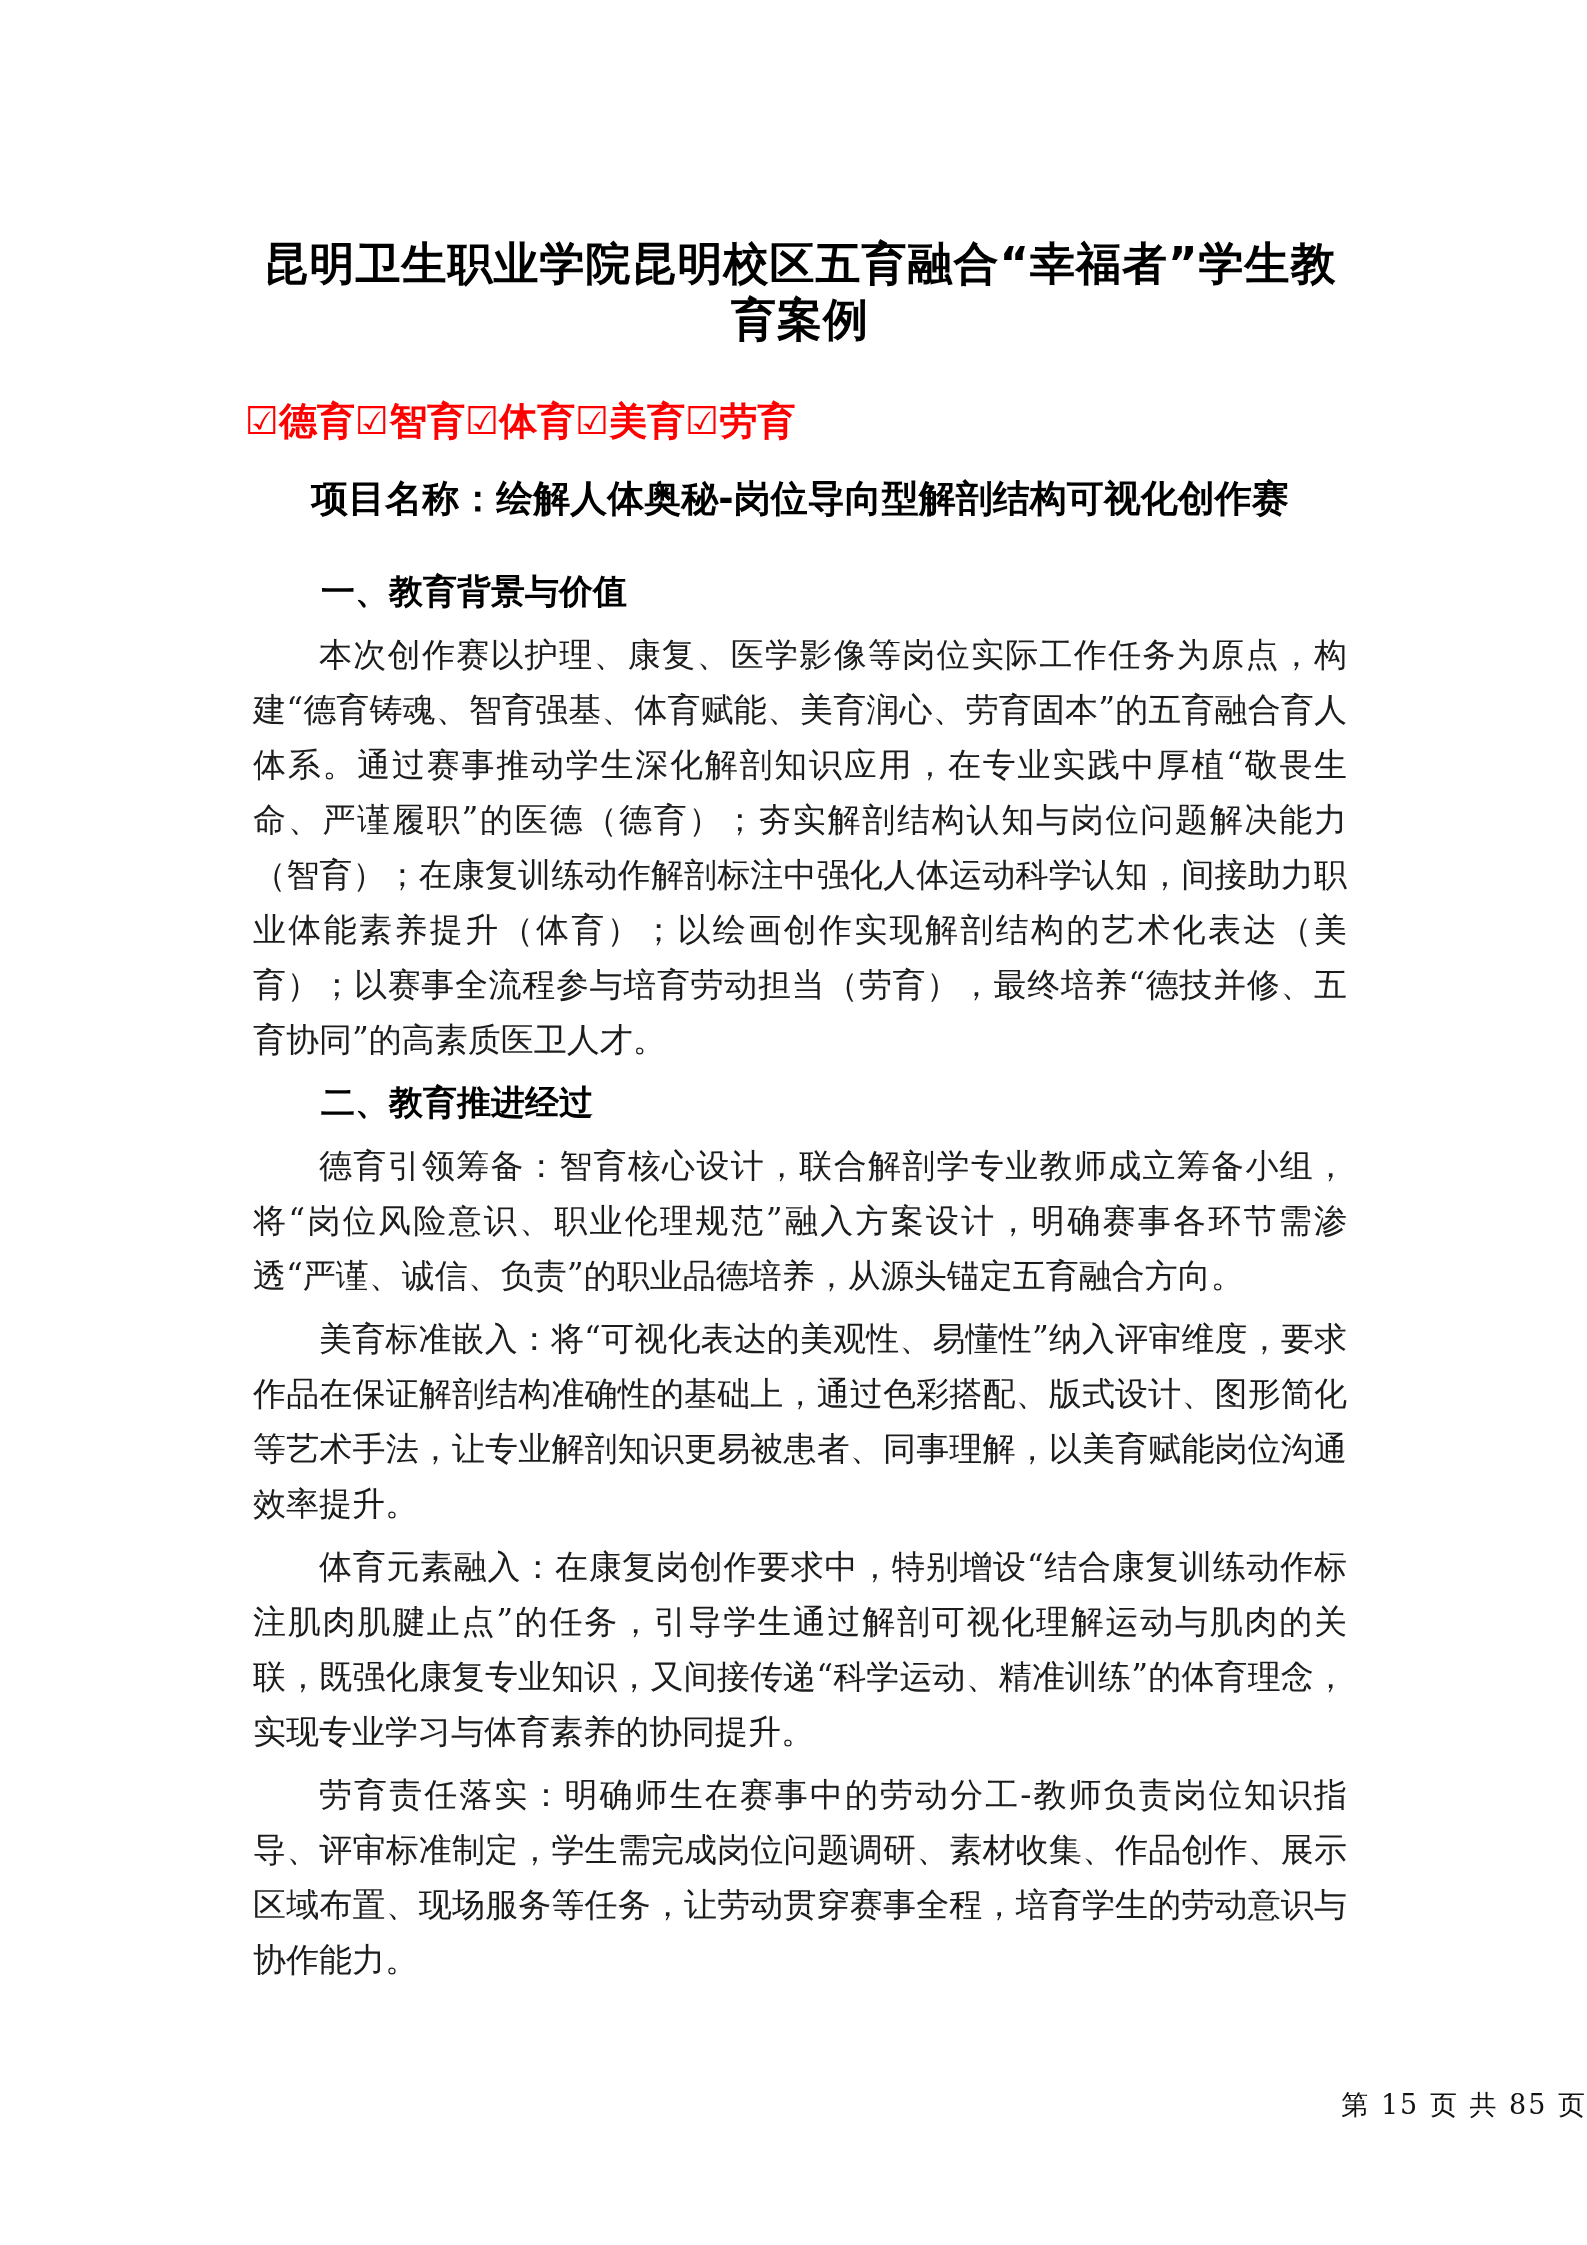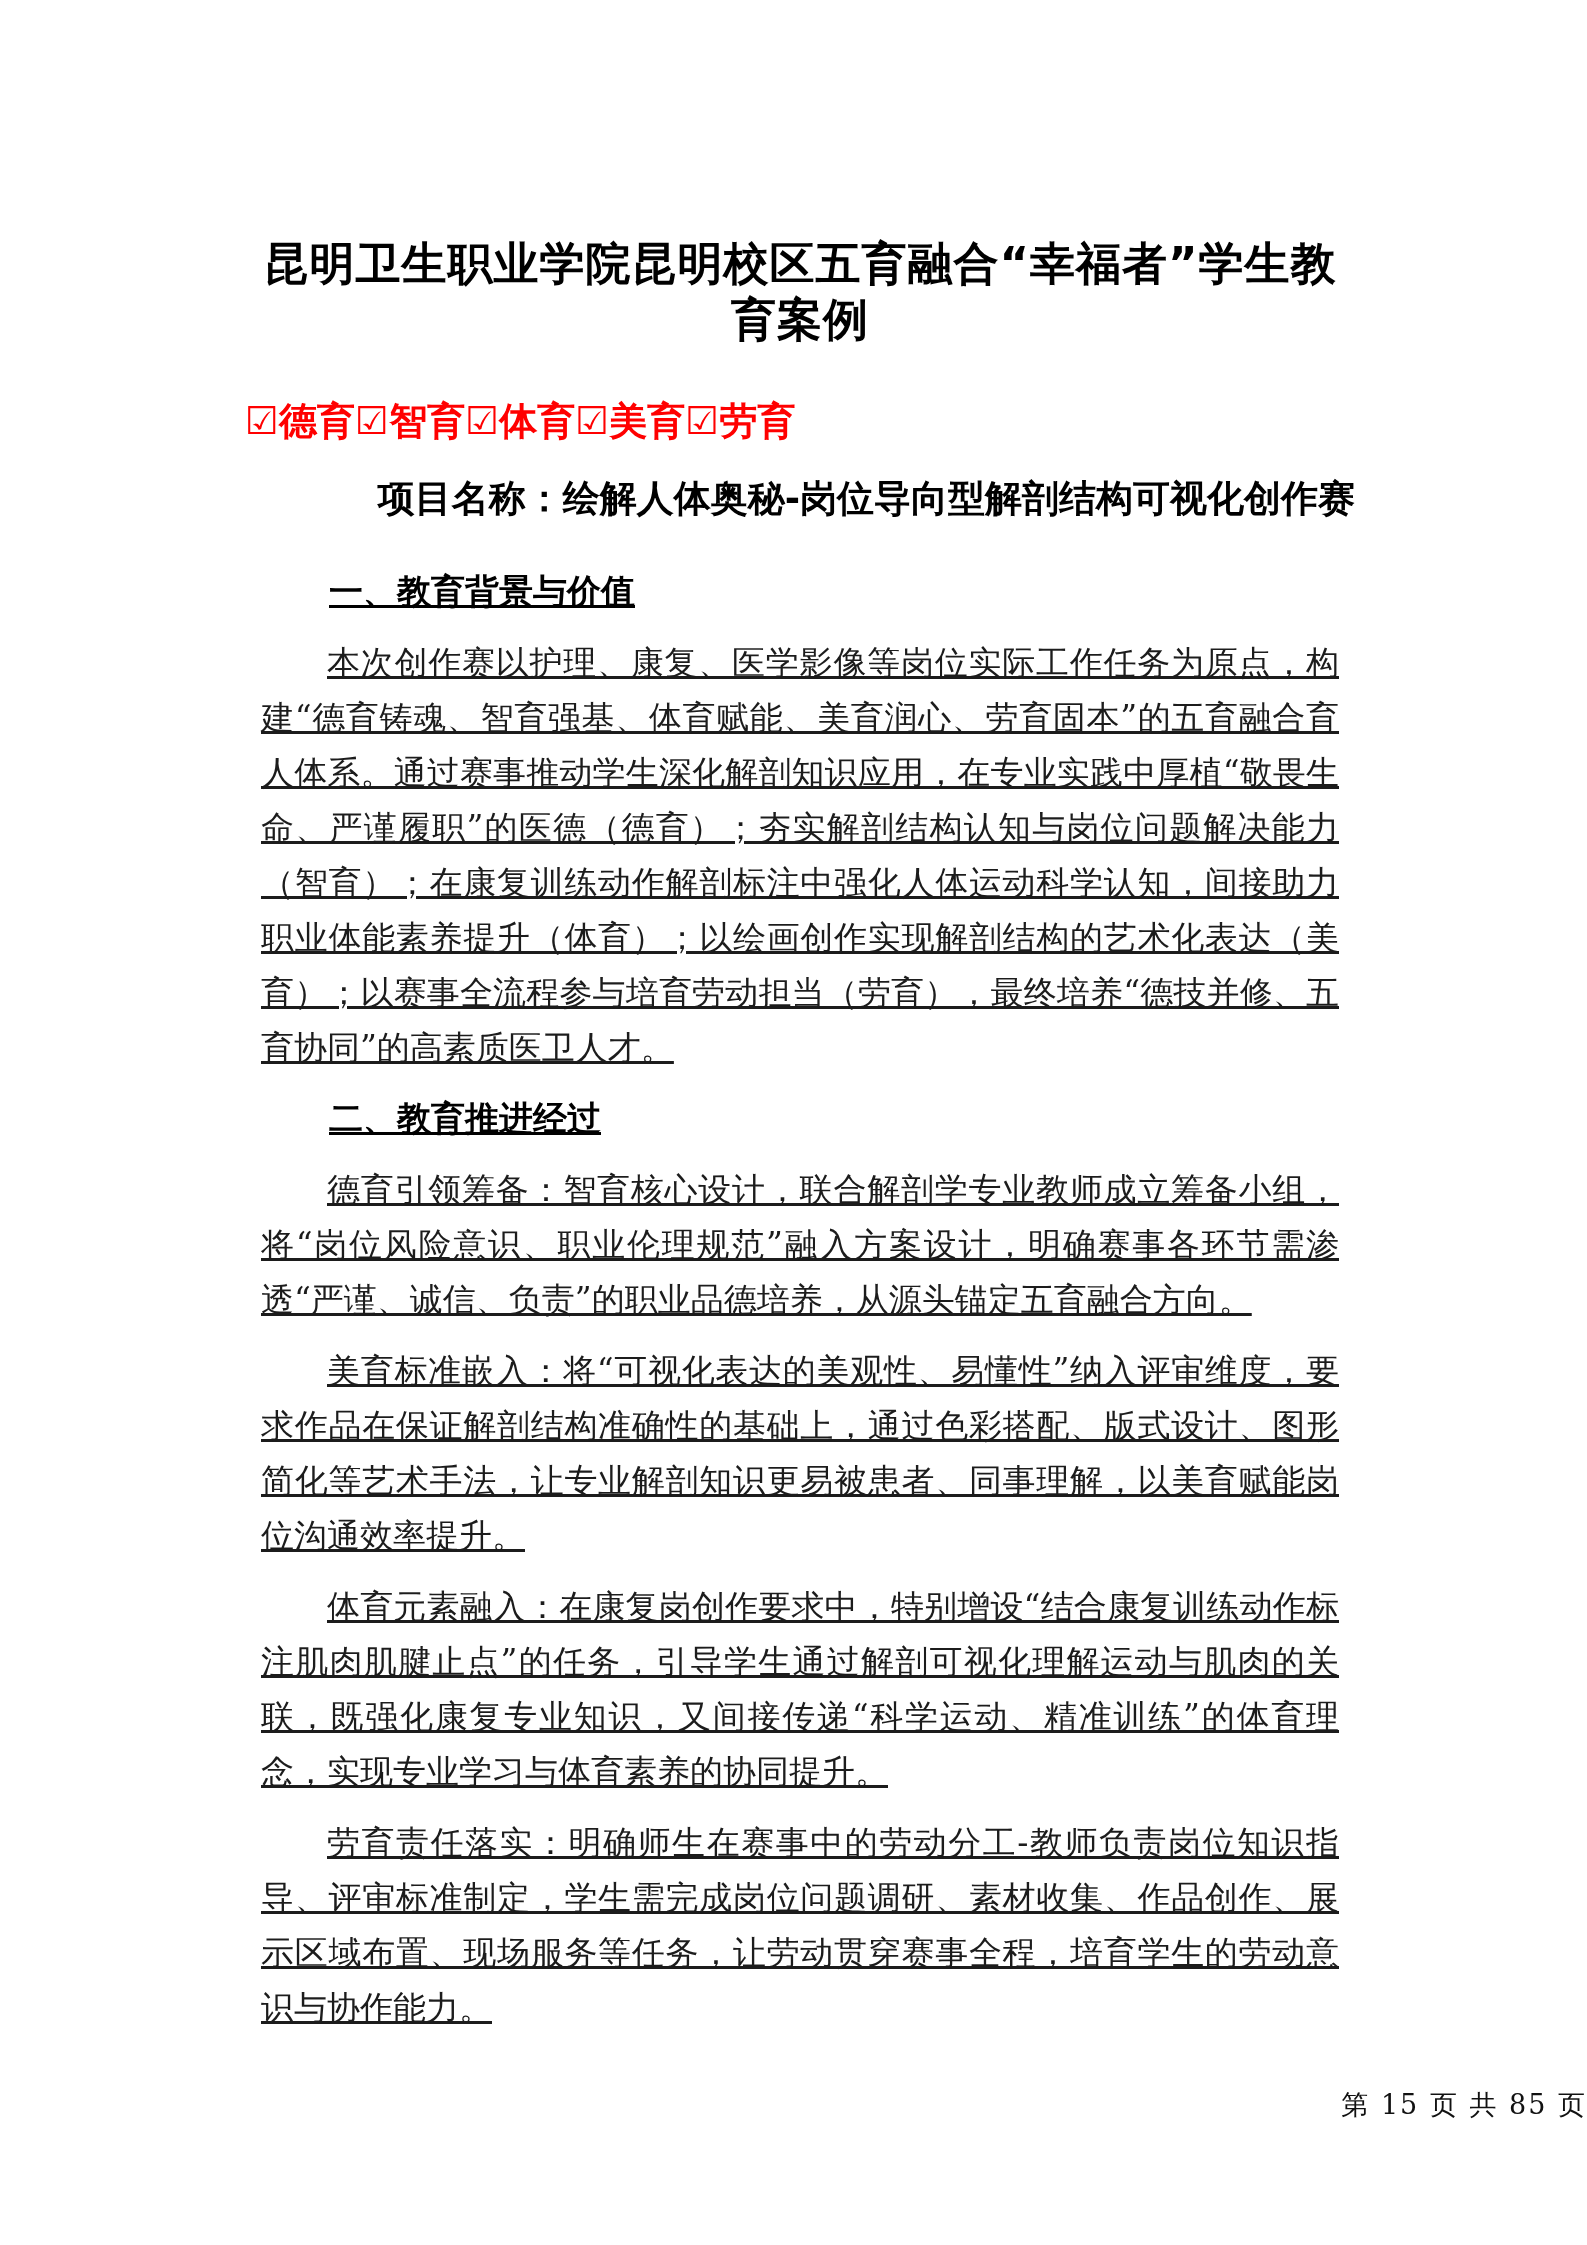--- a/index.html
+++ b/index.html
@@ -37,42 +37,41 @@
     font-weight: 900;
     font-size: 38px;
     line-height: 1.2;
     color: #ff0000;
     white-space: nowrap;
   }
   .five-item { display: inline-block; }
   .checkbox-glyph { display: inline; }
   .project-title {
     margin: 32px 0 0 0;
-    text-align: right;
+    text-align: center;
     font-family: "DejaVu Sans", "Liberation Sans", sans-serif;
     font-weight: 900;
     font-size: 37px;
     line-height: 1.25;
     color: #000000;
   }
   .body-text {
     margin-top: 42px;
     font-size: 33px;
     line-height: 55px;
     text-align: justify;
   }
   .body-text p,
   .body-text h3 {
-    margin: 16px;
+    margin: 8px;
     padding: 0;
     text-indent: 2em;
     font-size: 33px;
     line-height: 55px;
     font-weight: normal;
-    text-decoration: underline;
   }
   .body-text h3.section-heading {
     font-weight: bold;
     font-size: 34px;
     color: #000000;
   }
   .page-footer {
     position: absolute;
     left: 0;
     right: 0;

